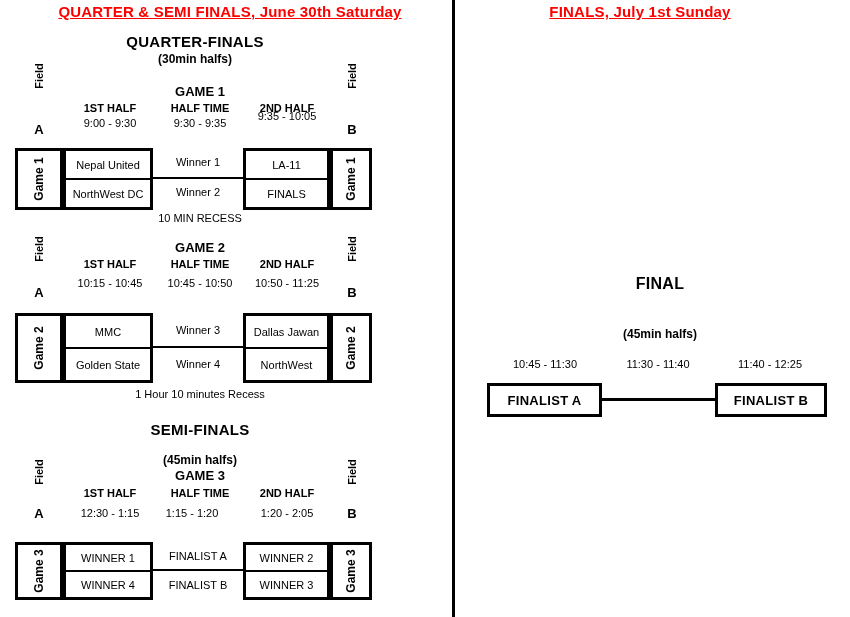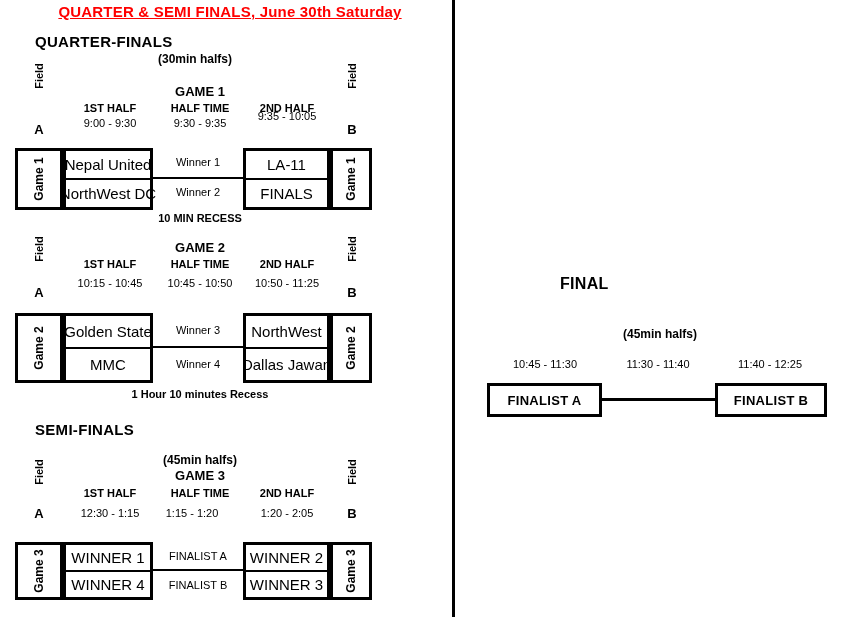--- a/index.html
+++ b/index.html
@@ -1,35 +1,35 @@
 <!DOCTYPE html>
 <html><head>
 <meta charset="utf-8">
 <style>
   *{margin:0;padding:0;box-sizing:border-box}
   html,body{background:#fff}
   body{font-family:"Liberation Sans","DejaVu Sans",sans-serif;color:#000}
   .page{position:relative;width:850px;height:617px;background:#ffffff;overflow:hidden}
   .abs{position:absolute}
   .red-title{color:#ff0000;font-weight:700;font-size:15px;text-decoration:underline;text-align:center;letter-spacing:.2px;white-space:nowrap}
-  .h1{font-weight:700;font-size:15px;text-align:left;letter-spacing:.3px}
+  .h1{font-weight:700;font-size:15px;text-align:center;letter-spacing:.3px}
   .h2{font-weight:700;font-size:12px;text-align:center}
   .game-name{font-weight:700;font-size:13px;text-align:center}
   .colhead{font-weight:700;font-size:11px;text-align:center}
   .time{font-size:11px;text-align:center;white-space:nowrap}
   .fieldlab{font-weight:700;font-size:11px;text-align:center;transform:rotate(-90deg)}
   .ab{font-weight:700;font-size:13px;text-align:center}
   .vbox{border:3px solid #000;display:flex;align-items:center;justify-content:center;background:#fff}
   .vtext{transform:rotate(-90deg);white-space:nowrap;font-weight:700;font-size:12px}
   .stack{border:3px solid #000;display:flex;flex-direction:column;background:#fff}
-  .stack .cell{flex:1;display:flex;align-items:center;justify-content:center;font-size:15px;white-space:nowrap}
+  .stack .cell{flex:1;display:flex;align-items:center;justify-content:center;font-size:11px;white-space:nowrap}
   .stack .cell:first-child{border-bottom:2px solid #000}
   .hline{background:#000}
   .mid{font-size:11px;text-align:center;white-space:nowrap}
-  .recess{font-weight:700;font-size:11px;text-align:center;white-space:nowrap}
+  .recess{font-weight:400;font-size:11px;text-align:center;white-space:nowrap}
   .fin-box{border:3px solid #000;display:flex;align-items:center;justify-content:center;font-weight:700;font-size:13px;background:#fff;letter-spacing:.3px}
   .vline{background:#000}
 </style>
 </head>
 <body>
 
 <div class="page">
 
   <div class="abs red-title" style="left:20px;top:3px;width:420px">QUARTER &amp; SEMI FINALS, June 30th Saturday</div>
 
@@ -76,29 +76,29 @@
   <div class="abs time" style="left:50px;top:277px;width:120px">10:15 - 10:45</div>
   <div class="abs time" style="left:140px;top:277px;width:120px">10:45 - 10:50</div>
   <div class="abs time" style="left:227px;top:277px;width:120px">10:50 - 11:25</div>
   <div class="abs ab" style="left:30px;top:285px;width:18px">A</div>
   <div class="abs ab" style="left:343px;top:285px;width:18px">B</div>
 
   <div class="abs vbox" style="left:15px;top:313px;width:48px;height:70px">
     <span class="vtext">Game 2</span>
   </div>
   <div class="abs stack" style="left:63px;top:313px;width:90px;height:70px">
+    <div class="cell">MMC</div>
     <div class="cell">Golden State</div>
-    <div class="cell">MMC</div>
   </div>
   <div class="abs mid" style="left:153px;top:324px;width:90px">Winner 3</div>
   <div class="abs hline" style="left:153px;top:346px;width:90px;height:2px"></div>
   <div class="abs mid" style="left:153px;top:358px;width:90px">Winner 4</div>
   <div class="abs stack" style="left:243px;top:313px;width:87px;height:70px">
+    <div class="cell">Dallas Jawan</div>
     <div class="cell">NorthWest</div>
-    <div class="cell">Dallas Jawan</div>
   </div>
   <div class="abs vbox" style="left:330px;top:313px;width:42px;height:70px">
     <span class="vtext">Game 2</span>
   </div>
   <div class="abs recess" style="left:120px;top:388px;width:160px">1 Hour 10 minutes Recess</div>
 
   <div class="abs h1" style="left:35px;top:421px;width:330px">SEMI-FINALS</div>
   <div class="abs h2" style="left:35px;top:453px;width:330px">(45min halfs)</div>
   <div class="abs game-name" style="left:140px;top:468px;width:120px">GAME 3</div>
   <div class="abs fieldlab" style="left:19px;top:466px;width:40px">Field</div>
@@ -125,20 +125,21 @@
   <div class="abs stack" style="left:243px;top:542px;width:87px;height:58px">
     <div class="cell">WINNER 2</div>
     <div class="cell">WINNER 3</div>
   </div>
   <div class="abs vbox" style="left:330px;top:542px;width:42px;height:58px">
     <span class="vtext">Game 3</span>
   </div>
 
   <div class="abs vline" style="left:452px;top:0;width:3px;height:617px"></div>
 
+  <div class="abs red-title" style="left:455px;top:3px;width:370px">FINALS, July 1st Sunday</div>
 
   <div class="abs h1" style="left:560px;top:275px;width:200px;font-size:16px">FINAL</div>
   <div class="abs h2" style="left:560px;top:327px;width:200px">(45min halfs)</div>
 
   <div class="abs time" style="left:485px;top:358px;width:120px">10:45 - 11:30</div>
   <div class="abs time" style="left:598px;top:358px;width:120px">11:30 - 11:40</div>
   <div class="abs time" style="left:710px;top:358px;width:120px">11:40 - 12:25</div>
 
   <div class="abs fin-box" style="left:487px;top:383px;width:115px;height:34px">FINALIST A</div>
   <div class="abs hline" style="left:602px;top:398px;width:113px;height:3px"></div>

